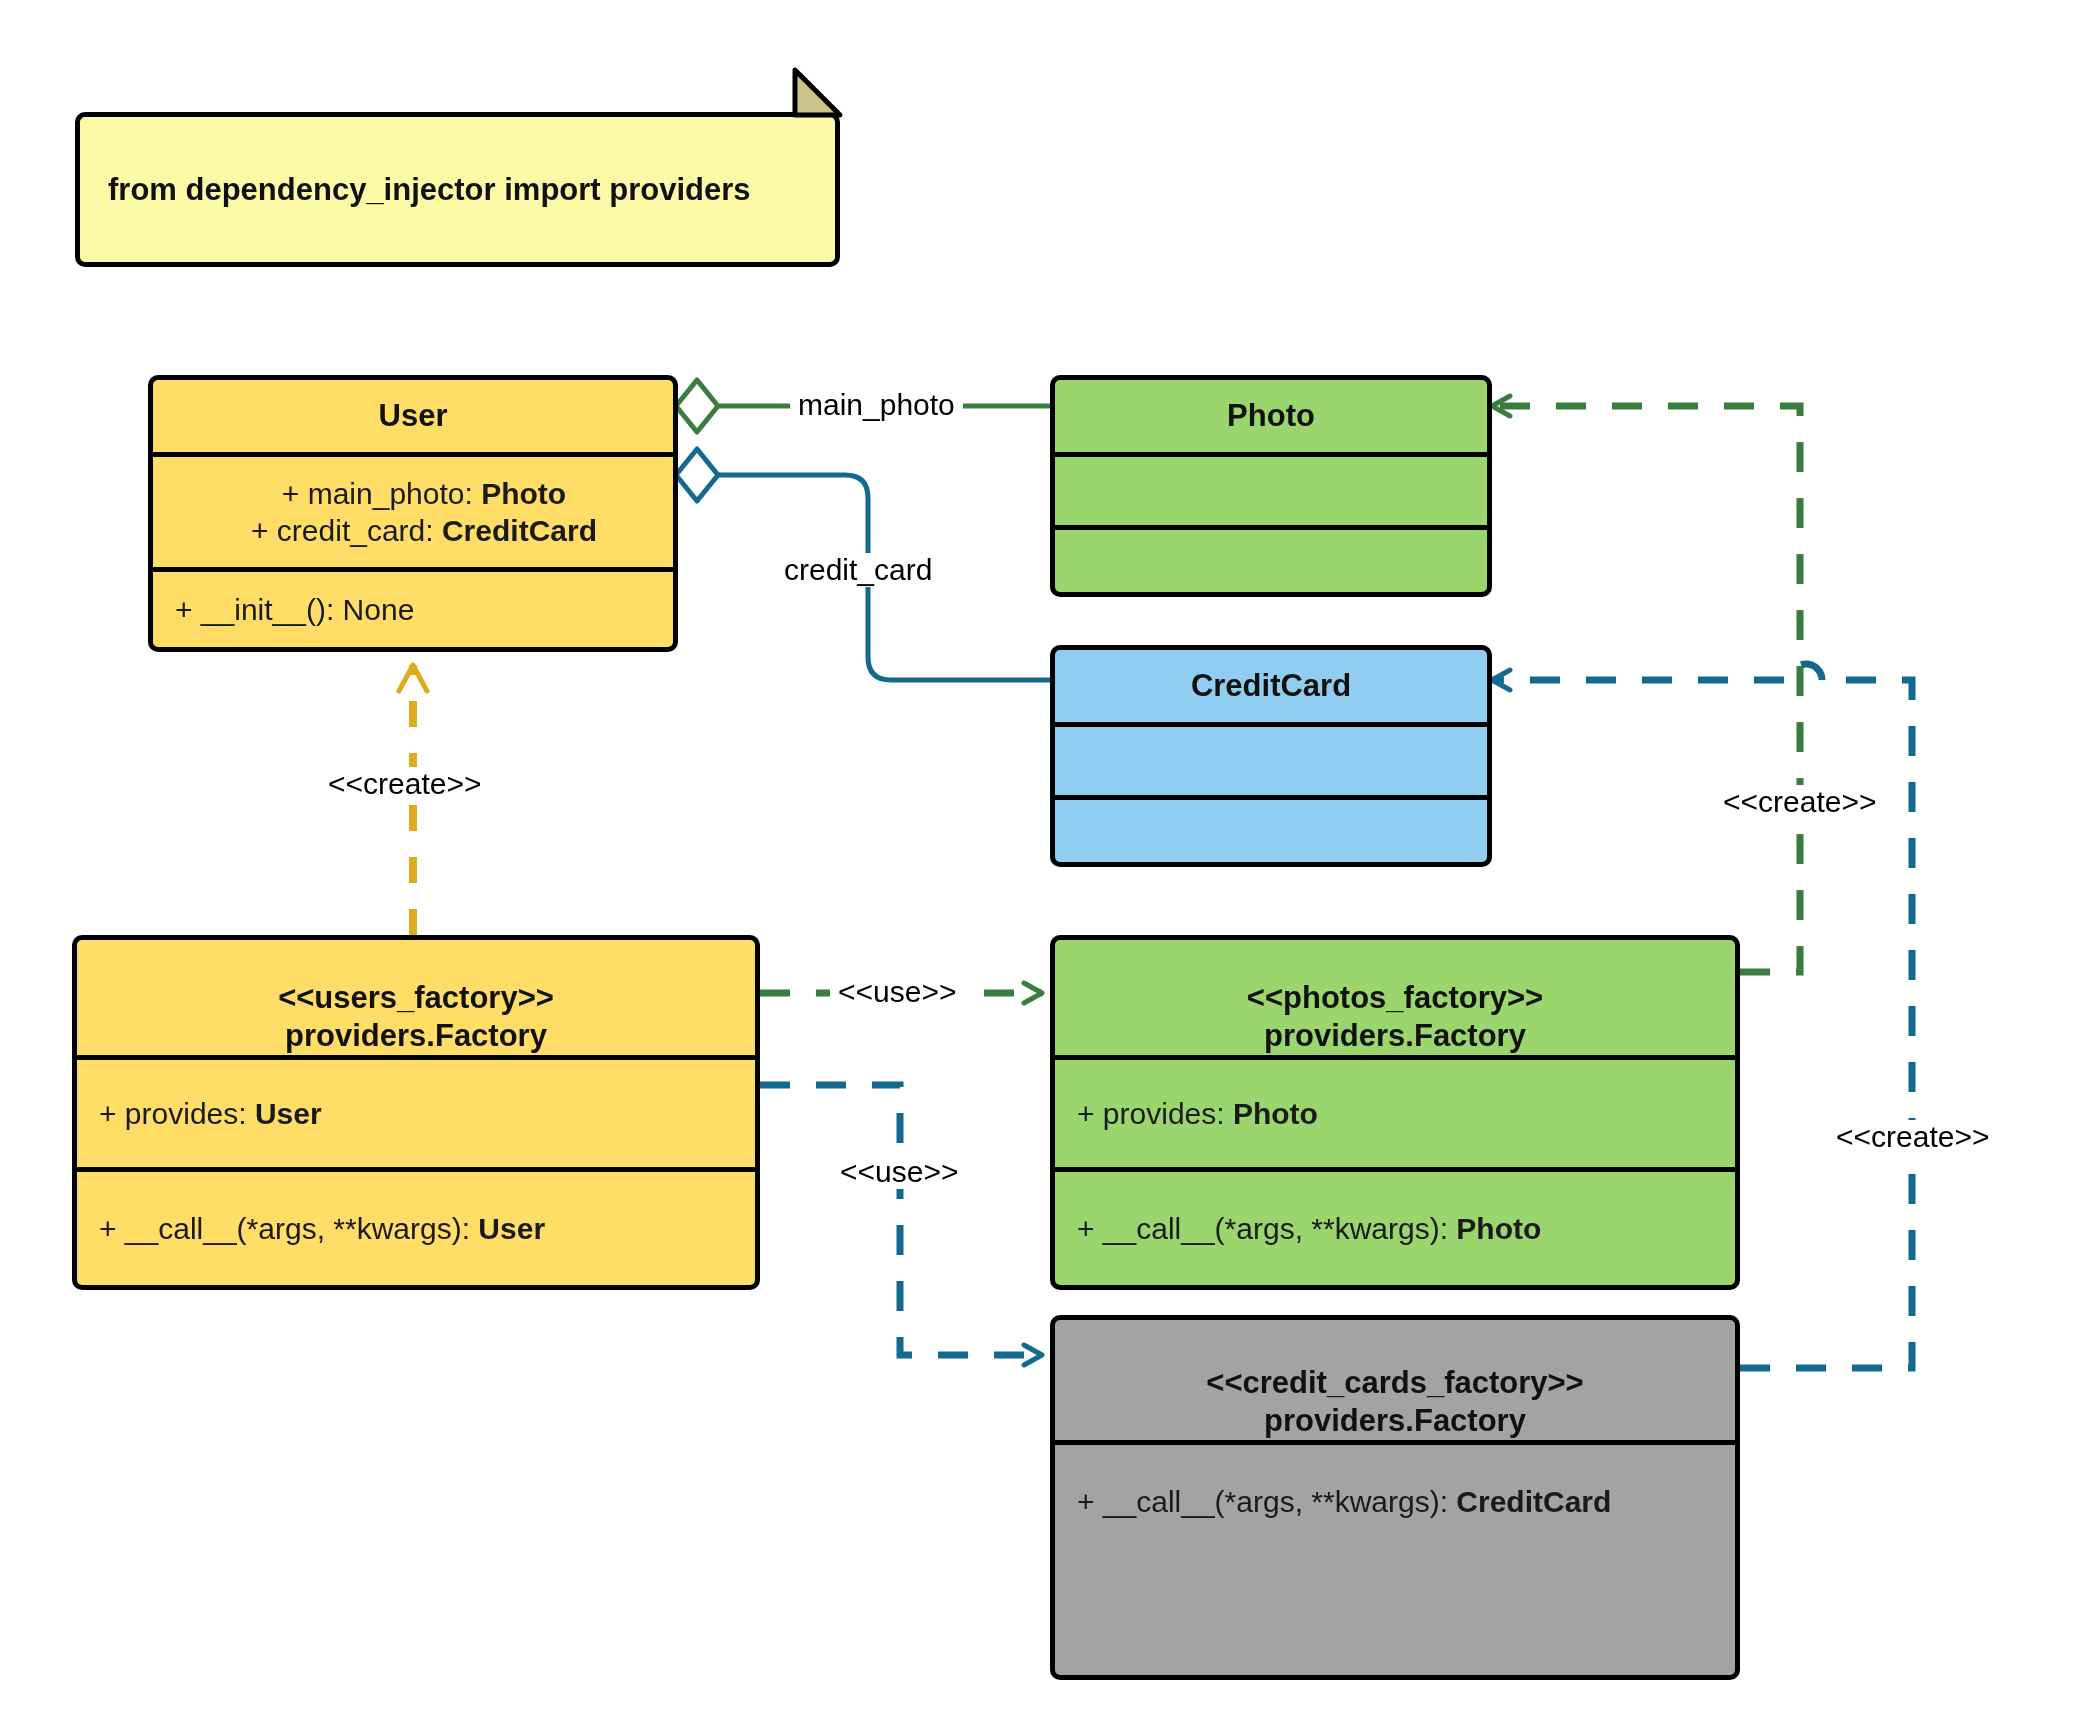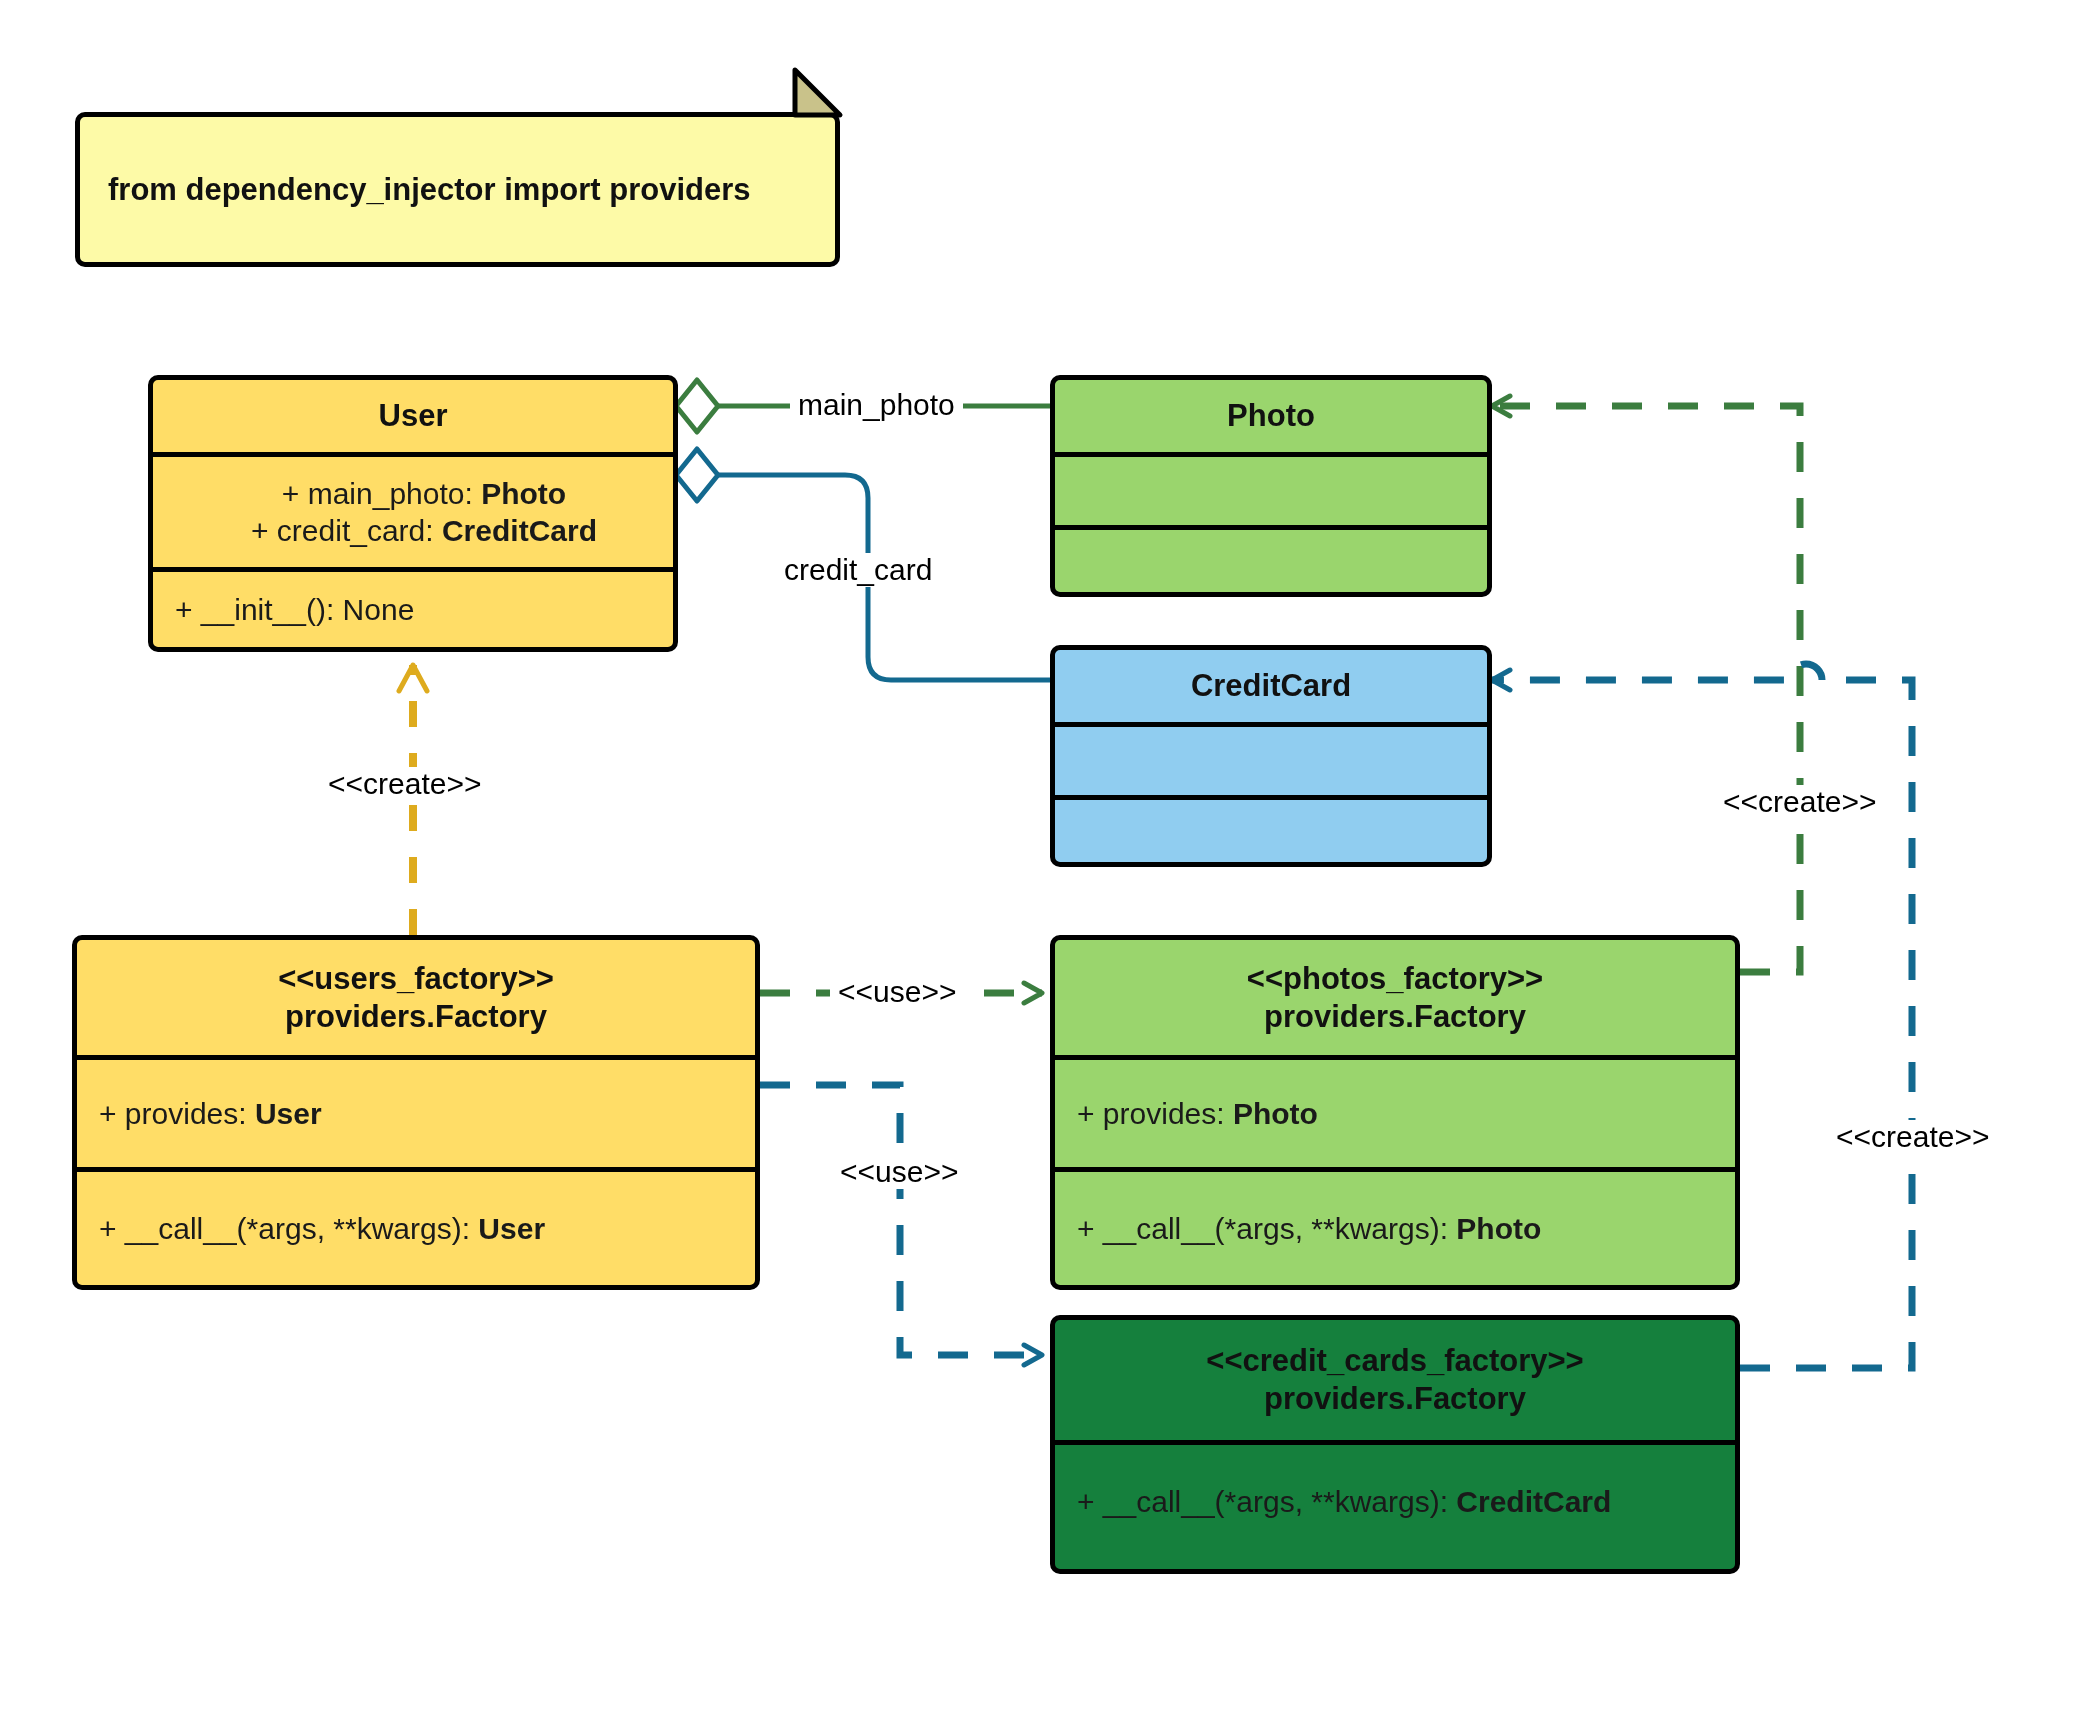--- a/index.html
+++ b/index.html
@@ -8,21 +8,21 @@
   #canvas{position:absolute;left:0;top:0;width:2074px;height:1725px;}
   svg.edges{position:absolute;left:0;top:0;width:2074px;height:1725px;overflow:visible;}
 
   .uml-class{position:absolute;box-sizing:border-box;border:5px solid #000;
              border-radius:10px;overflow:hidden;}
   .uml-class .sec{box-sizing:border-box;display:flex;align-items:center;}
   .uml-class .sec.divider{border-top:5px solid #000;}
   .uml-class .title{justify-content:center;text-align:center;font-weight:bold;}
   .uml-class .row{padding-left:22px;font-size:30px;color:#1a1a1a;line-height:1.25;}
   .uml-class .title span{font-size:31px;color:#111;}
-  .uml-class .title.two-line{flex-direction:column;justify-content:center;line-height:1.22;border-radius:7px;}
+  .uml-class .title.two-line{flex-direction:column;justify-content:flex-end;line-height:1.22;border-radius:7px;}
   b{font-weight:bold;}
 
   .note{position:absolute;box-sizing:border-box;background:#fdfaa7;border:5px solid #000;
         border-radius:10px;display:flex;align-items:center;}
   .note .note-text{padding-left:28px;font-size:31px;font-weight:bold;color:#111;}
 
   .edge-label{position:absolute;font-size:30px;color:#000000;white-space:nowrap;
               background:#ffffff;padding:0 8px;}
 </style>
 </head>
@@ -130,21 +130,21 @@
       <span>providers.Factory</span>
     </div>
     <div class="sec divider" style="height:112px;">
       <div class="row"><span>+ provides: </span><b>Photo</b></div>
     </div>
     <div class="sec divider" style="height:118px;">
       <div class="row"><span>+ __call__(*args, **kwargs): </span><b>Photo</b></div>
     </div>
   </div>
 
-  <div class="uml-class" style="left:1050px;top:1315px;width:690px;height:259px;background:#15803d;">
+  <div class="uml-class" style="left:1050px;top:1315px;width:690px;height:365px;background:#a3a3a3;">
     <div class="sec title two-line" style="height:120px;">
       <span>&lt;&lt;credit_cards_factory&gt;&gt;</span>
       <span>providers.Factory</span>
     </div>
     <div class="sec divider" style="height:119px;">
       <div class="row"><span>+ __call__(*args, **kwargs): </span><b>CreditCard</b></div>
     </div>
   </div>
 
   <div class="edge-label" style="left:790px;top:388px;">main_photo</div>

